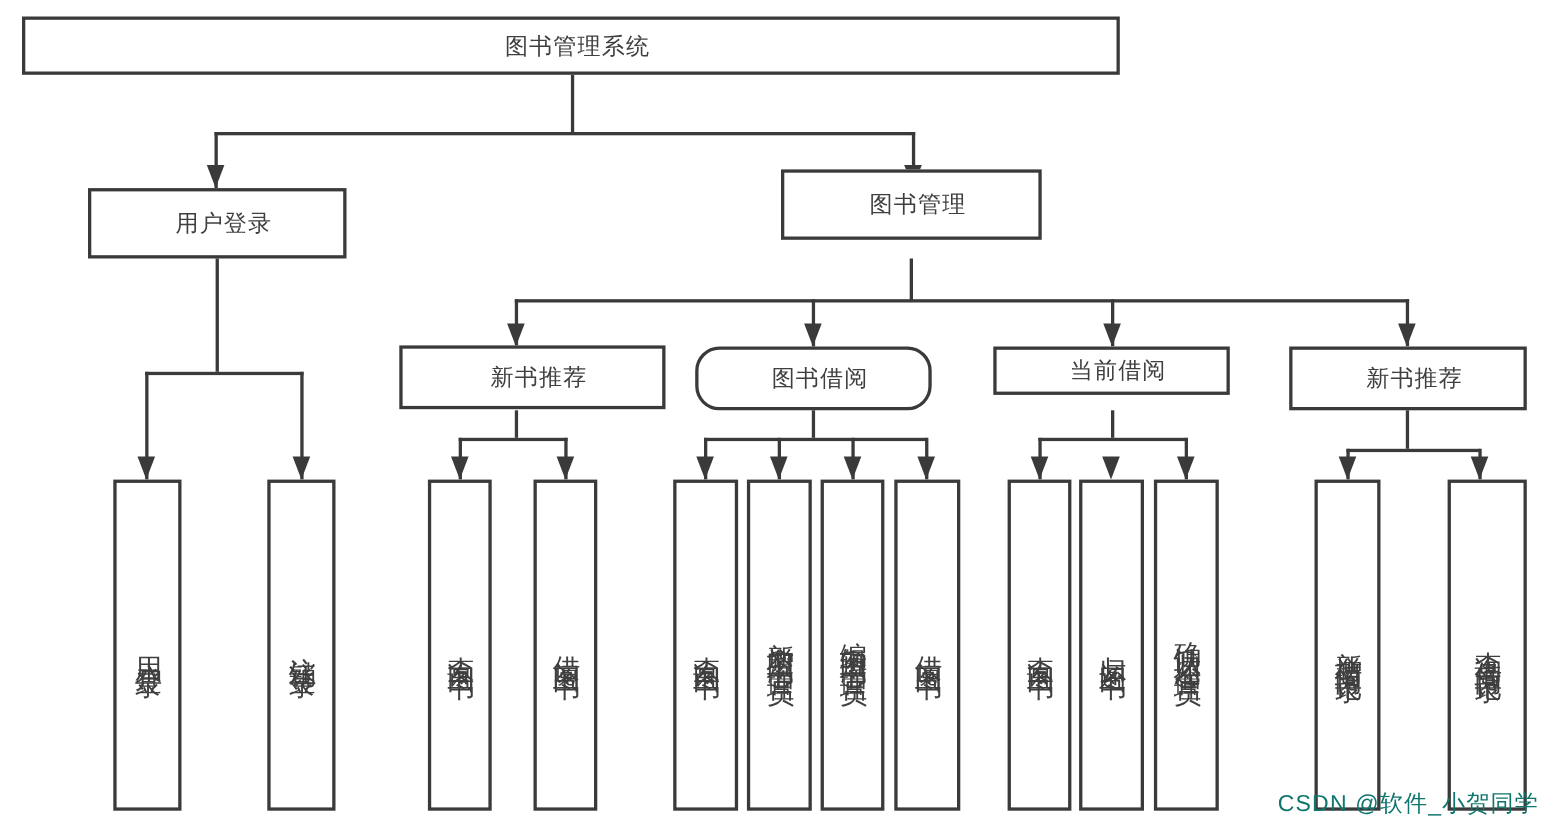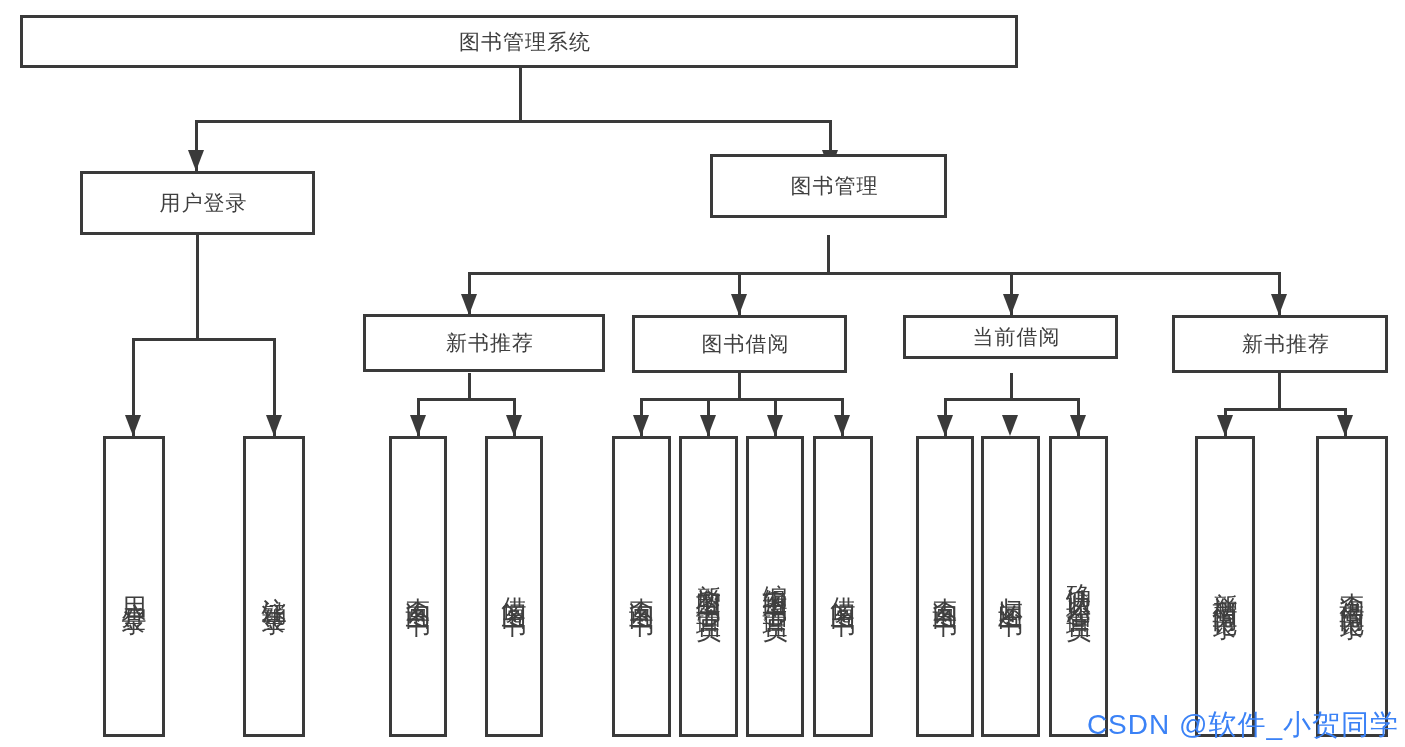--- a/index.html
+++ b/index.html
@@ -40,22 +40,22 @@
   .arrow{
     position:absolute;
     width:0;height:0;
     border-left:8px solid transparent;
     border-right:8px solid transparent;
     border-top:21px solid #3a3a3a;
   }
   .watermark{
     position:absolute;
     right:6px;bottom:3px;
-    color:#3b82f6;
-    font-size:28px;
+    color:#0f766e;
+    font-size:21px;
     letter-spacing:1px;
     text-align:center;
   }
 </style>
 </head>
 <body>
 
 <div class="canvas">
 
   <div class="box" style="left:20px;top:15px;width:998px;height:53px;">图书管理系统</div>
@@ -82,21 +82,21 @@
   <div class="vline" style="left:468px;top:272px;height:43px;"></div>
   <div class="vline" style="left:738px;top:272px;height:43px;"></div>
   <div class="vline" style="left:1010px;top:272px;height:43px;"></div>
   <div class="vline" style="left:1278px;top:272px;height:43px;"></div>
   <div class="arrow" style="left:461px;top:294px;"></div>
   <div class="arrow" style="left:731px;top:294px;"></div>
   <div class="arrow" style="left:1003px;top:294px;"></div>
   <div class="arrow" style="left:1271px;top:294px;"></div>
 
   <div class="box" style="left:363px;top:300px;width:242px;height:58px;margin-top:14px;">新书推荐</div>
-  <div class="box" style="left:632px;top:315px;width:215px;height:58px;">图书借阅</div>
+  <div class="box" style="left:632px;top:315px;width:215px;height:58px;border-radius:22px;">图书借阅</div>
   <div class="box" style="left:903px;top:315px;width:215px;height:44px;">当前借阅</div>
   <div class="box" style="left:1172px;top:315px;width:216px;height:58px;">新书推荐</div>
 
   <div class="vline" style="left:468px;top:373px;height:25px;"></div>
   <div class="hline" style="left:417px;top:398px;width:99px;"></div>
   <div class="vline" style="left:417px;top:398px;height:38px;"></div>
   <div class="vline" style="left:513px;top:398px;height:38px;"></div>
   <div class="arrow" style="left:410px;top:415px;"></div>
   <div class="arrow" style="left:506px;top:415px;"></div>
 

